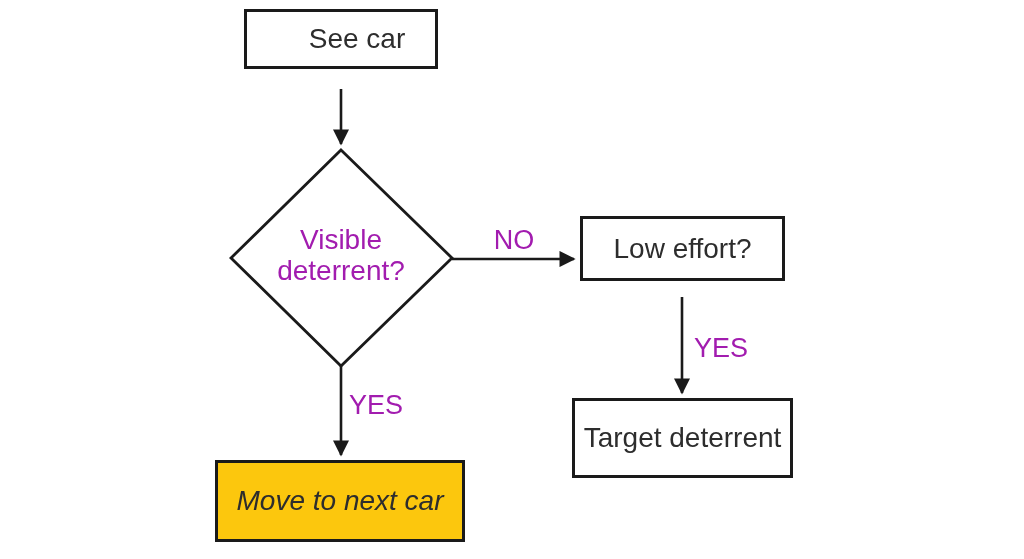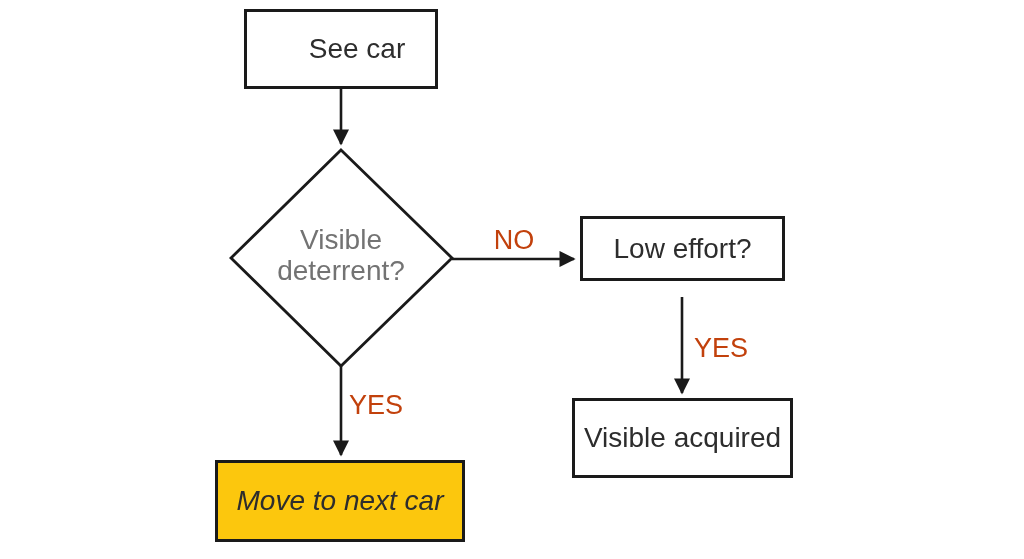--- a/index.html
+++ b/index.html
@@ -28,38 +28,38 @@
     align-items: center;
     justify-content: center;
     text-align: center;
     border: 3px solid #1a1a1a;
     background: #ffffff;
     color: #2d2d2d;
     font-size: 28px;
     line-height: 1.12;
     box-sizing: border-box;
   }
-  .node-see-car        { left: 244px; top: 9px;   width: 194px; height: 80px; padding-left: 32px; }
+  .node-see-car        { left: 244px; top: 9px;   width: 194px; height: 60px; padding-left: 32px; }
   .node-low-effort     { left: 580px; top: 216px; width: 205px; height: 65px; }
   .node-target         { left: 572px; top: 398px; width: 221px; height: 80px; }
   .node-move-next      { left: 215px; top: 460px; width: 250px; height: 82px; font-style: italic; }
   .decision-label {
     position: absolute;
     left: 251px;
     top: 224px;
     width: 180px;
     text-align: center;
-    color: #737373;
+    color: #a21caf;
     font-size: 28px;
     line-height: 1.12;
   }
   .edge-label {
     position: absolute;
     transform: translate(-50%, -50%);
-    color: #c2410c;
+    color: #a21caf;
     font-size: 27px;
     white-space: nowrap;
     background: transparent;
   }
   .edge-label-no        { left: 514px; top: 240px; }
   .edge-label-yes-right { left: 721px; top: 348px; }
   .edge-label-yes-left  { left: 376px; top: 405px; }
 </style>
 </head>
 <body>
@@ -83,21 +83,21 @@
 
   <div class="node node-see-car">
     <span>See car</span>
   </div>
 
   <div class="node node-low-effort">
     <span>Low effort?</span>
   </div>
 
   <div class="node node-target">
-    <span>Visible acquired</span>
+    <span>Target deterrent</span>
   </div>
 
   <div class="node node-move-next" style="background-color: rgb(252, 199, 13);">
     <span>Move to next car</span>
   </div>
 
   <div class="decision-label">Visible deterrent?</div>
 
   <div class="edge-label edge-label-no">NO</div>
   <div class="edge-label edge-label-yes-right">YES</div>

